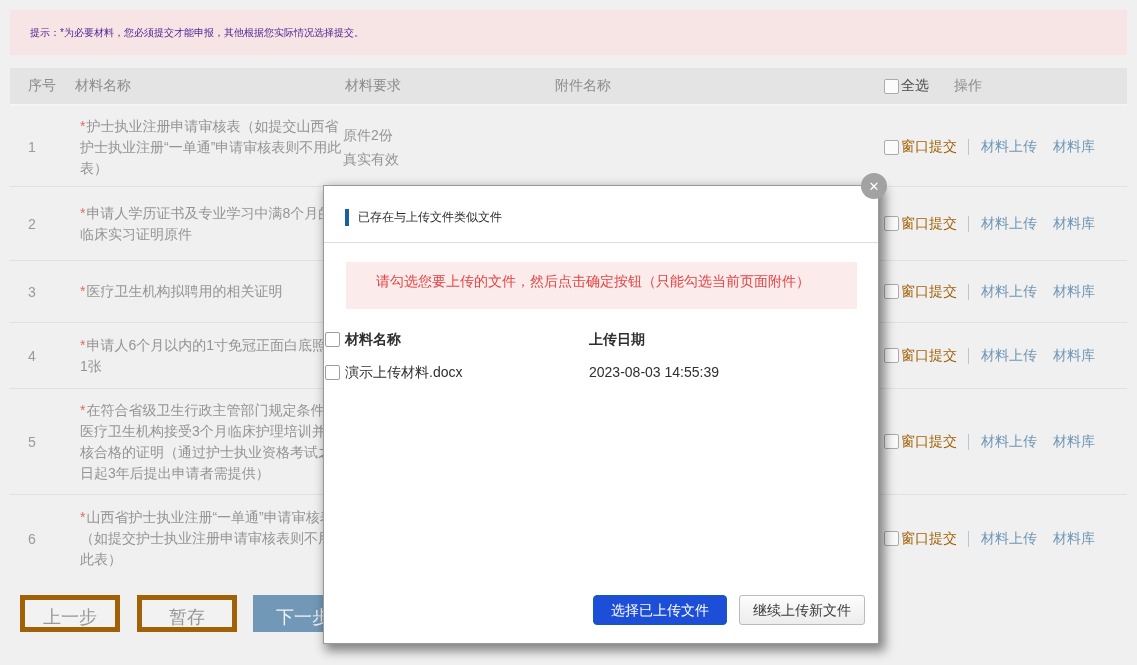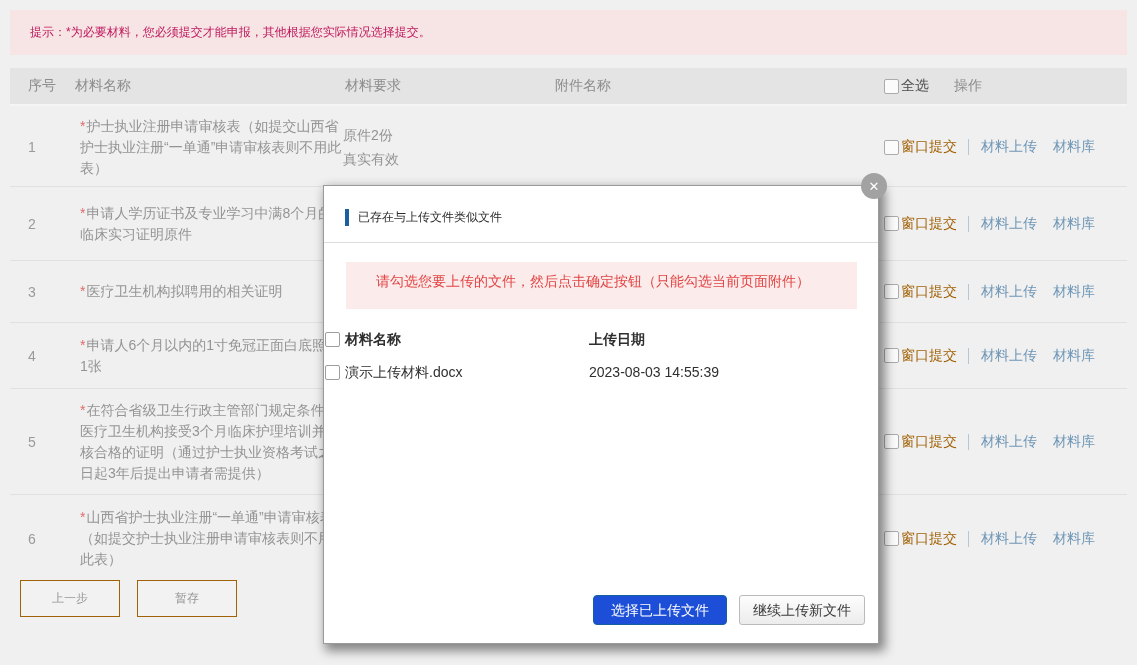--- a/index.html
+++ b/index.html
@@ -2,21 +2,21 @@
 <html><head>
 <meta charset="utf-8">
 <style>
   * { margin:0; padding:0; box-sizing:border-box; }
   html,body { background:#e8e8e8; }
   body { font-family:"Liberation Sans","DejaVu Sans",sans-serif; }
   .page { position:relative; width:1137px; height:665px; background:#f0f0f0; overflow:hidden; }
 
   
   .hint { position:absolute; left:10px; right:10px; top:10px; height:45px;
-          background:#f7e4e4; color:#be185d; font-size:12px; line-height:45px; padding-left:20px; }
+          background:#f7e4e4; color:#4c1d95; font-size:10px; line-height:45px; padding-left:20px; }
 
   
   .thead { position:absolute; left:10px; right:10px; top:68px; height:38px;
            background:#e4e4e4; color:#8c8c8c; font-size:14px; border-bottom:2px solid #f5f5f5; }
   .thead .cell { position:absolute; top:0; bottom:0; display:flex; align-items:center; }
 
   
   .tbody { position:absolute; left:10px; right:10px; top:108px; }
   .trow { position:relative; font-size:14px; color:#949494; }
   .trow + .trow { border-top:1px solid #e0e0e0; }
@@ -33,23 +33,23 @@
         border:1px solid #ababab; border-radius:2px; flex:0 0 auto; cursor:pointer; }
   .acts { display:flex; align-items:center; }
   .acts .cb { margin-right:2px; }
   .winsub { color:#a16207; margin-right:11px; }
   .vdiv { width:1px; height:16px; background:#b5c6d4; margin-right:12px; }
   .lnk { color:#6e96b6; text-decoration:none; cursor:pointer; }
   .lnk + .lnk { margin-left:16px; }
   .selall { color:#4c4c4c; margin-left:2px; }
 
   
-  .pbtn { position:absolute; top:580px; width:100px; height:37px; font-size:12px;
+  .pbtn { position:absolute; top:595px; width:100px; height:37px; font-size:18px;
           text-align:center; line-height:35px; cursor:pointer;
-          background:#f2f2f2; border:1px solid #a16207; color:#979797; }
+          background:#f2f2f2; border:5px solid #a16207; color:#979797; }
   .pbtn.prev { left:20px; }
   .pbtn.save { left:137px; }
   .pbtn.next { left:253px; background:#7298b7; border-color:#7298b7; color:#f2f2f2; }
 
   
   .modal { position:absolute; left:323px; top:185px; width:556px; height:459px;
            background:#ffffff; border:1px solid #9a9a9a;
            box-shadow:4px 5px 10px 2px rgba(0,0,0,0.45); z-index:10; }
   .m-close { position:absolute; top:-13px; right:-9px; width:26px; height:26px; border-radius:50%;
              background:#a2a2a2; color:#ffffff; font-size:13px; font-weight:bold;
@@ -182,20 +182,21 @@
         <span class="vdiv"></span>
         <a class="lnk">材料上传</a>
         <a class="lnk">材料库</a>
       </div>
     </div>
 
   </div>
 
   <div class="pbtn prev">上一步</div>
   <div class="pbtn save">暂存</div>
+  <div class="pbtn next">下一步</div>
 
   <div class="modal">
     <div class="m-close">✕</div>
 
     <div class="m-title">
       <span class="bar"></span>
       <span class="txt">已存在与上传文件类似文件</span>
     </div>
     <div class="m-divider"></div>
 

